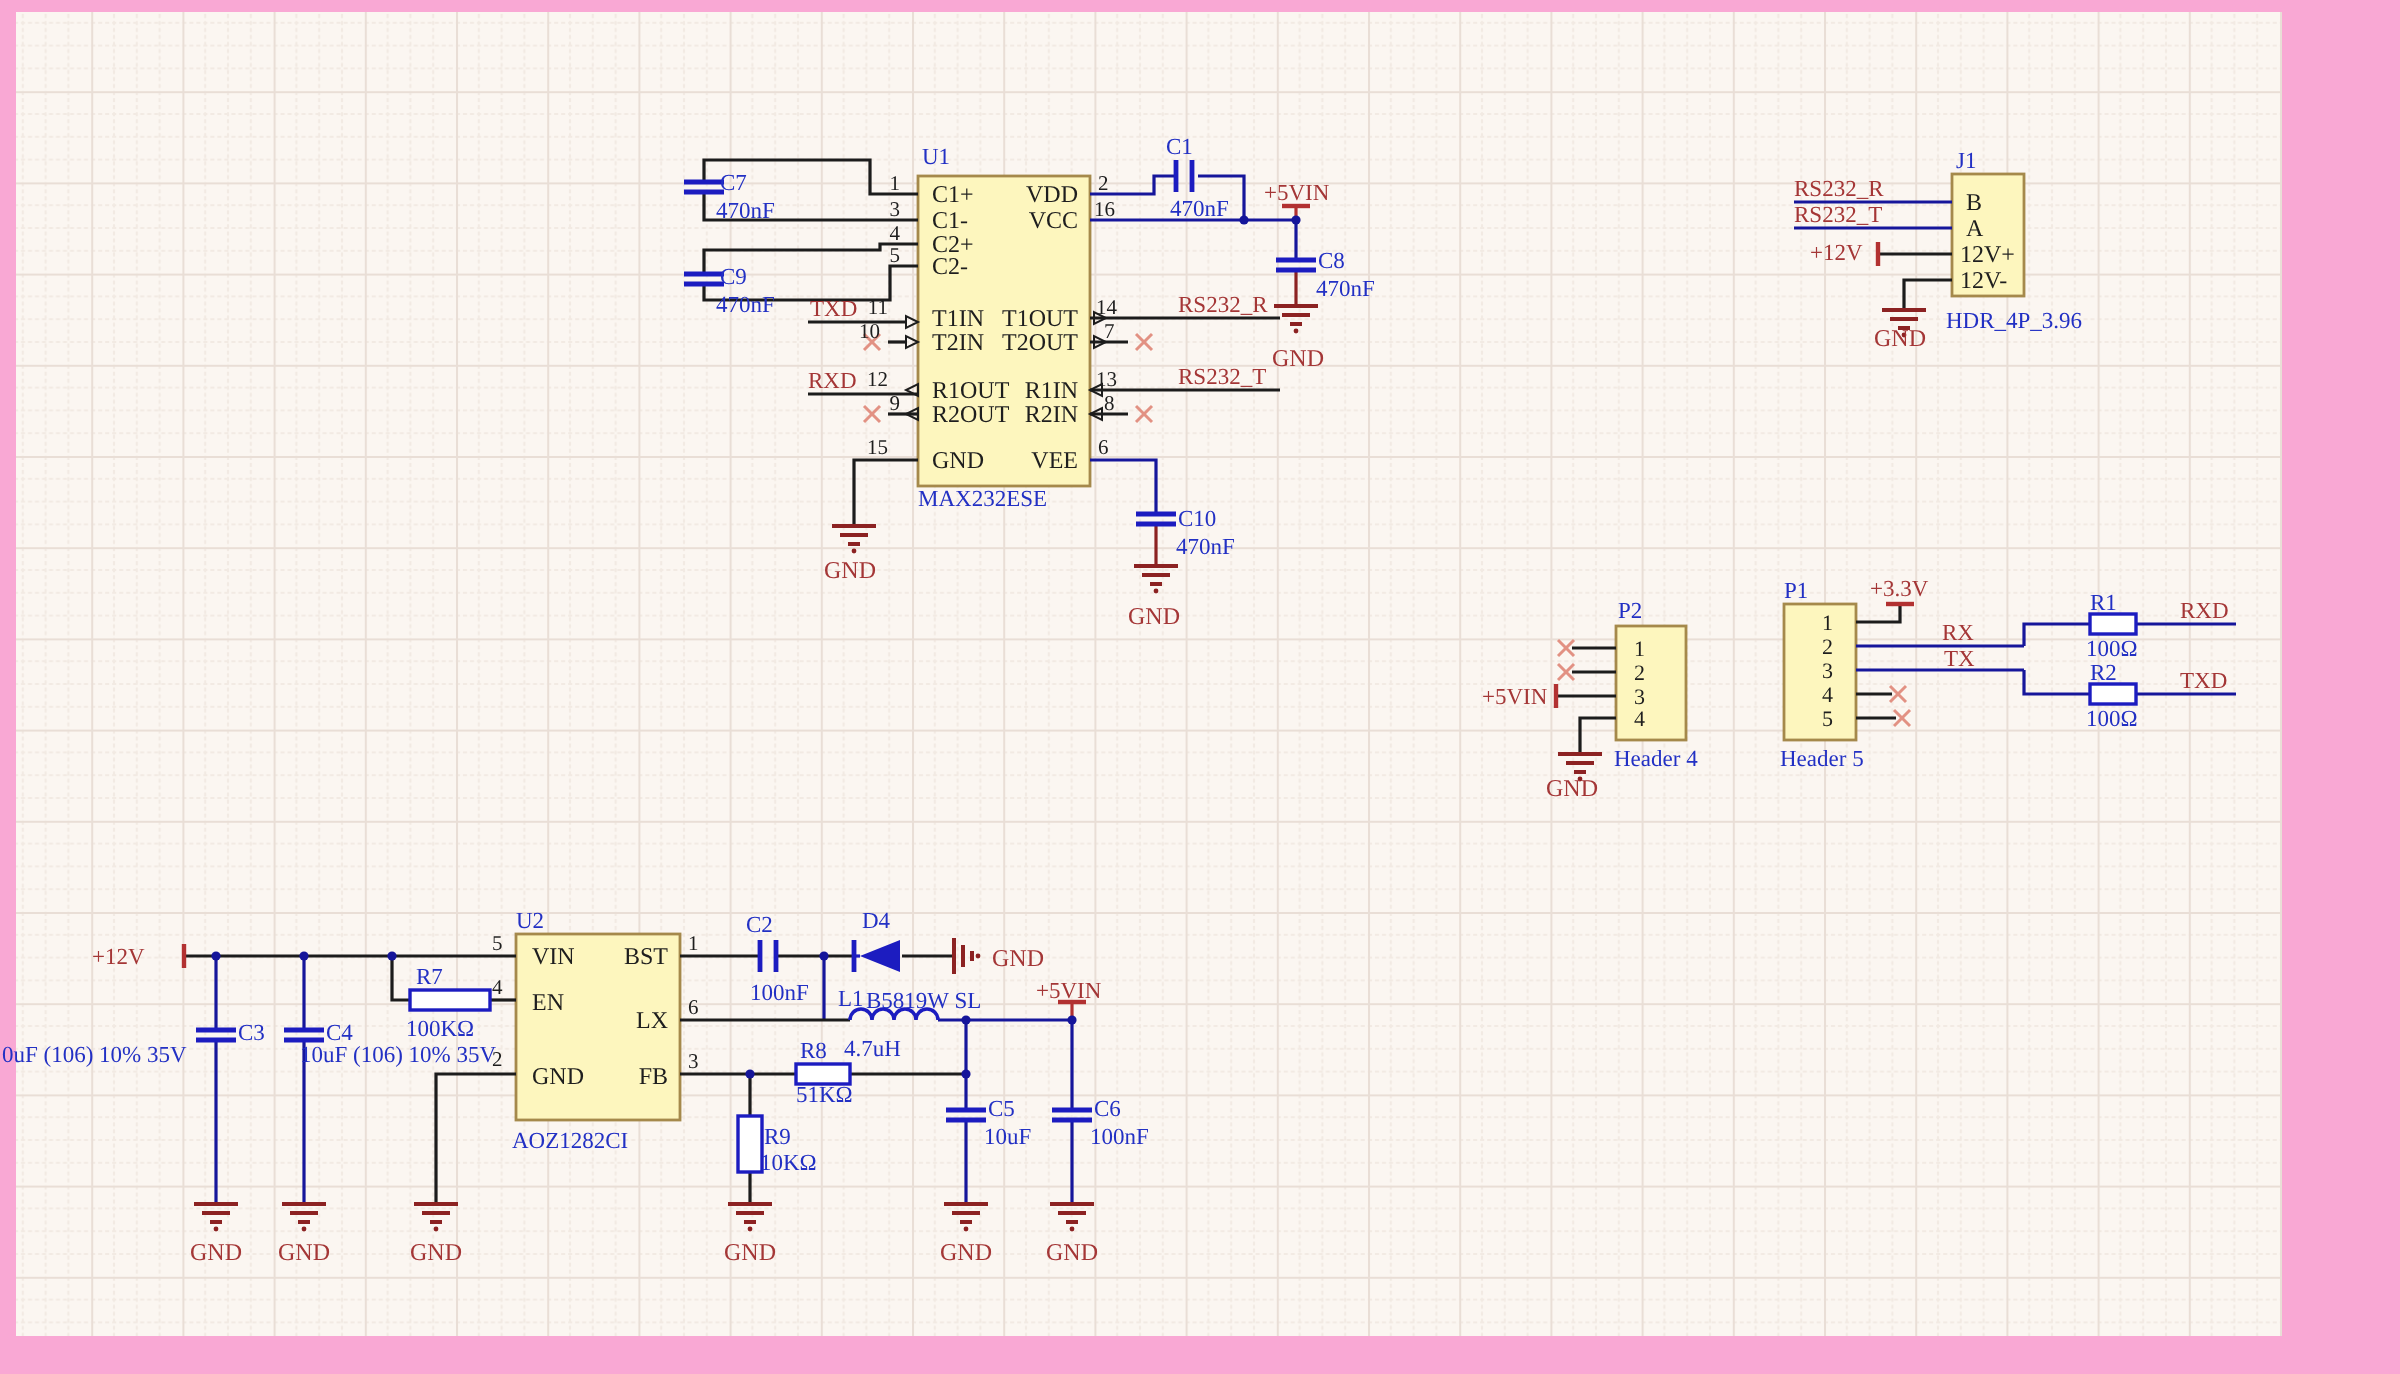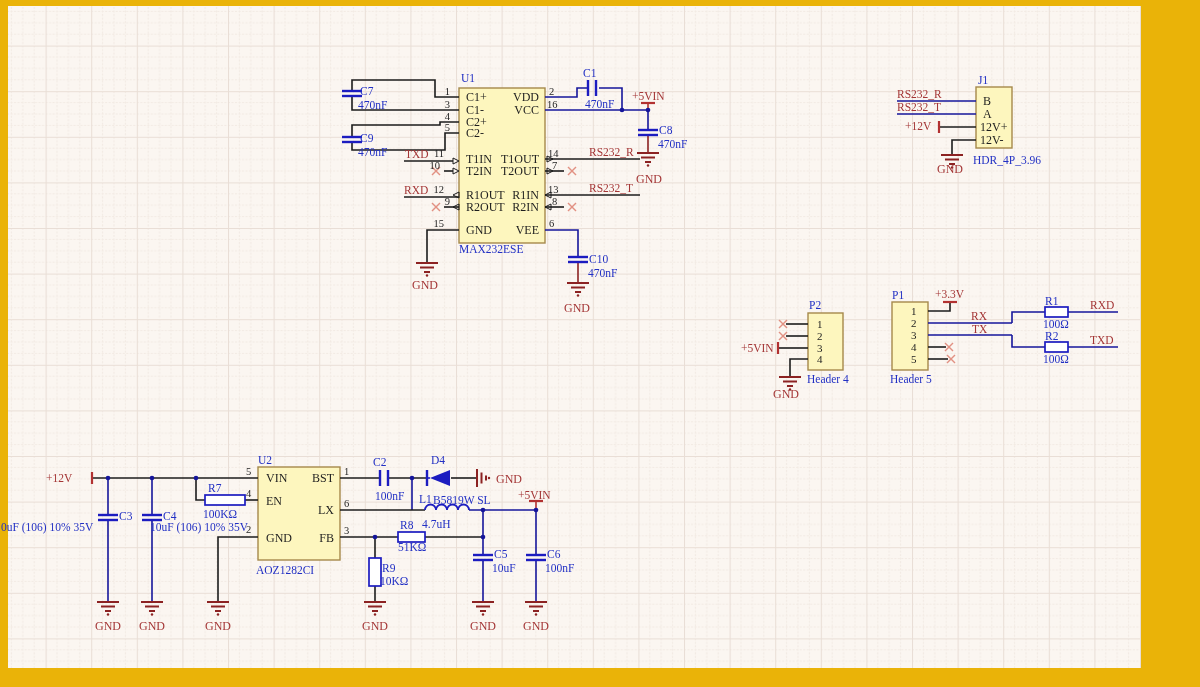--- a/index.html
+++ b/index.html
@@ -1,16 +1,16 @@
 <!DOCTYPE html>
 <html><head>
 <meta charset="utf-8">
 <style>
   html,body{margin:0;padding:0;background:#ffffff;width:1200px;height:687px;overflow:hidden;}
-  #stage{position:relative;width:1200px;height:687px;background:#eab308;}
+  #stage{position:relative;width:1200px;height:687px;background:#f9a8d4;}
   svg text{font-family:"Liberation Serif","DejaVu Serif",serif;}
 </style>
 </head>
 <body>
 
 <div id="stage">
   <svg id="sch" width="1200" height="687" viewBox="0 0 1200 687">
     <defs>
       <pattern id="grid" width="45.6" height="45.6" patternUnits="userSpaceOnUse">
         <rect width="45.6" height="45.6" fill="#fbf6f1"></rect>

